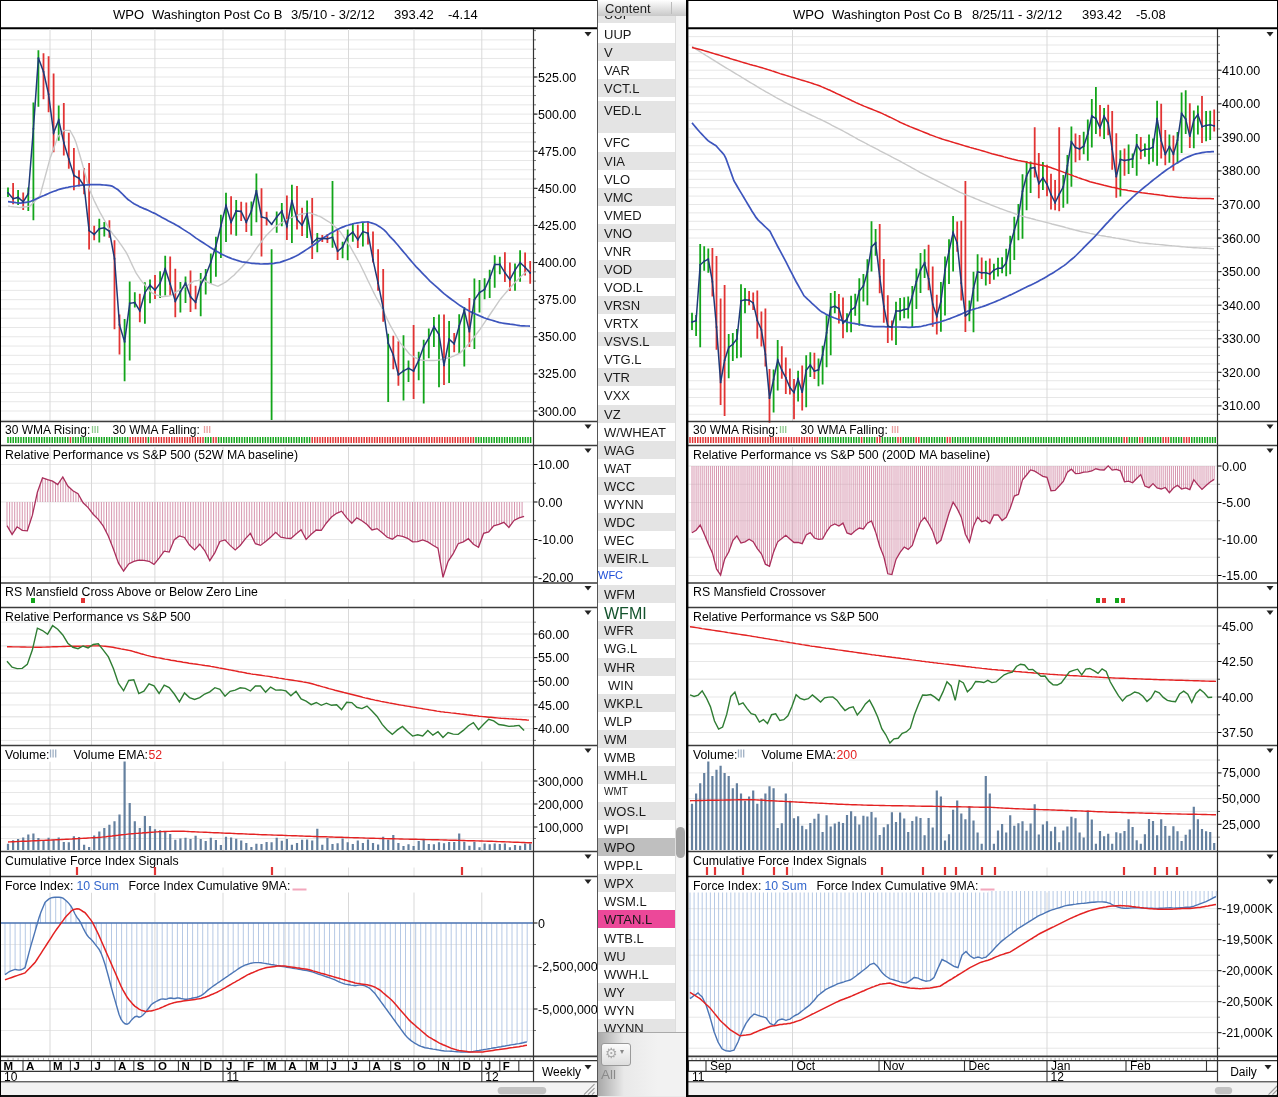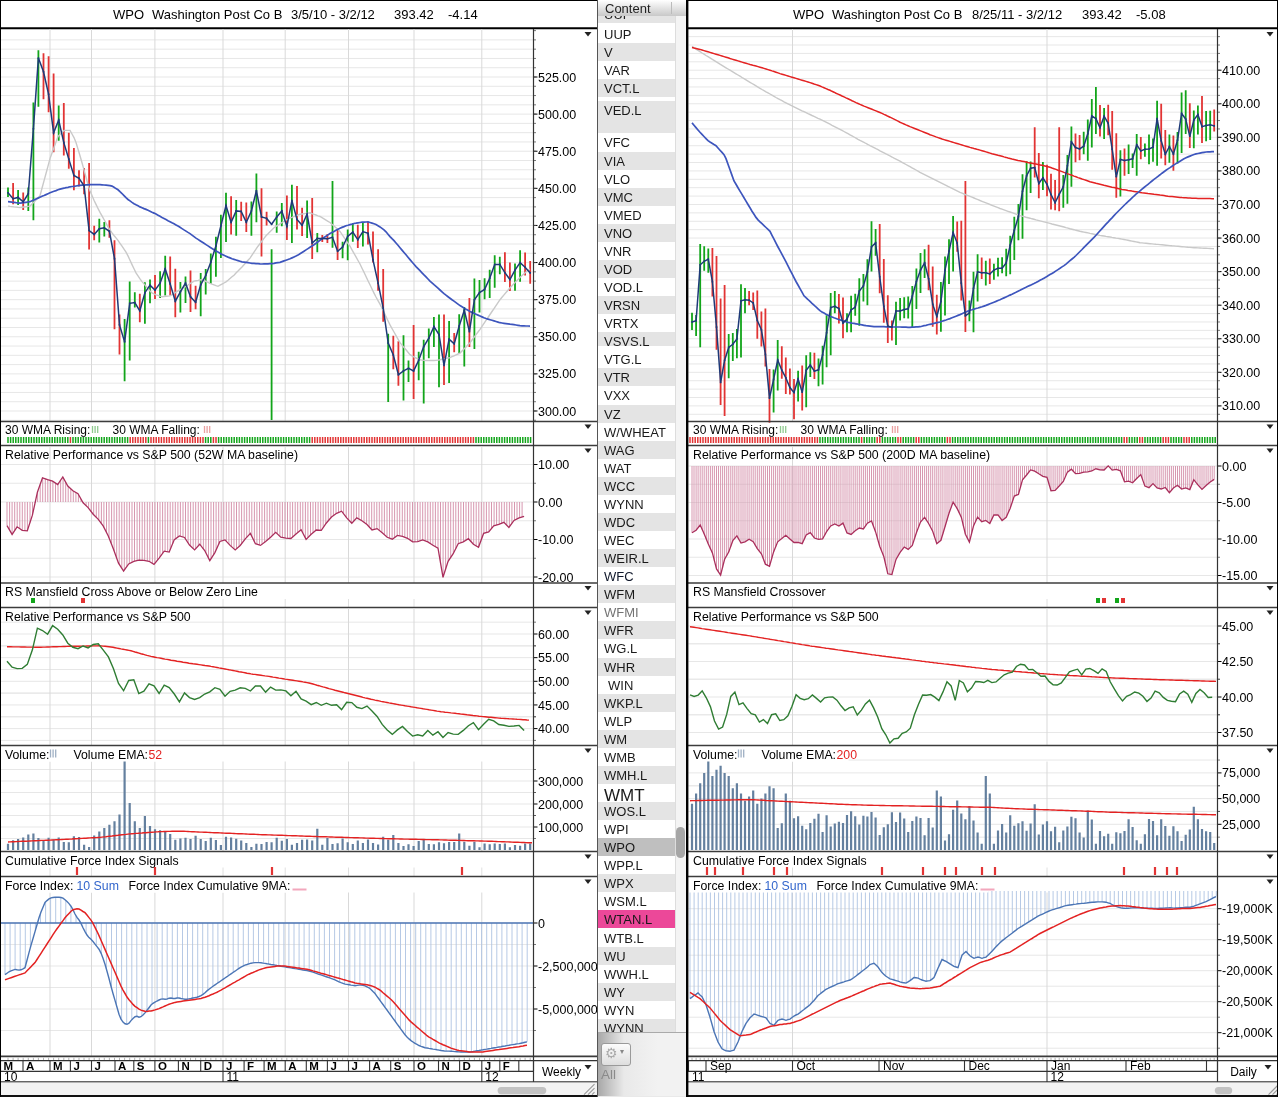--- a/index.html
+++ b/index.html
@@ -802,27 +802,27 @@
       <div class="abs" style="left:0;top:496.9px;width:77px;height:18.07px;background:#e4e4e4">
         <span style="position:absolute;left:6px;top:2px;font-size:13px;color:#1a1a1a">WDC</span>
       </div>
       <div class="abs" style="left:0;top:515.0px;width:77px;height:18.07px;background:#ffffff">
         <span style="position:absolute;left:6px;top:2px;font-size:13px;color:#1a1a1a">WEC</span>
       </div>
       <div class="abs" style="left:0;top:533.0px;width:77px;height:28px;background:#e4e4e4">
         <span style="position:absolute;left:6px;top:2px;font-size:13px;color:#1a1a1a">WEIR.L</span>
       </div>
       <div class="abs" style="left:0;top:551.1px;width:77px;height:18.07px;background:#ffffff">
-        <span style="position:absolute;left:6px;top:2px;font-size:13px;color:#0f172a">WFC</span>
+        <span style="position:absolute;left:0;top:2px;font-size:11px;color:#1d4ed8">WFC</span>
       </div>
       <div class="abs" style="left:0;top:569.2px;width:77px;height:18.07px;background:#e4e4e4">
         <span style="position:absolute;left:6px;top:2px;font-size:13px;color:#1a1a1a">WFM</span>
       </div>
       <div class="abs" style="left:0;top:587.2px;width:77px;height:18.07px;background:#ffffff">
-        <span style="position:absolute;left:6px;top:2px;font-size:13px;color:#737373">WFMI</span>
+        <span style="position:absolute;left:6px;top:2px;font-size:16px;color:#14532d">WFMI</span>
       </div>
       <div class="abs" style="left:0;top:605.3px;width:77px;height:18.07px;background:#e4e4e4">
         <span style="position:absolute;left:6px;top:2px;font-size:13px;color:#1a1a1a">WFR</span>
       </div>
       <div class="abs" style="left:0;top:623.4px;width:77px;height:18.07px;background:#ffffff">
         <span style="position:absolute;left:6px;top:2px;font-size:13px;color:#1a1a1a">WG.L</span>
       </div>
       <div class="abs" style="left:0;top:641.5px;width:77px;height:18.07px;background:#e4e4e4">
         <span style="position:absolute;left:6px;top:2px;font-size:13px;color:#1a1a1a">WHR</span>
       </div>
@@ -838,21 +838,21 @@
       <div class="abs" style="left:0;top:713.7px;width:77px;height:18.07px;background:#e4e4e4">
         <span style="position:absolute;left:6px;top:2px;font-size:13px;color:#1a1a1a">WM</span>
       </div>
       <div class="abs" style="left:0;top:731.8px;width:77px;height:18.07px;background:#ffffff">
         <span style="position:absolute;left:6px;top:2px;font-size:13px;color:#1a1a1a">WMB</span>
       </div>
       <div class="abs" style="left:0;top:749.9px;width:77px;height:18.07px;background:#e4e4e4">
         <span style="position:absolute;left:6px;top:2px;font-size:13px;color:#1a1a1a">WMH.L</span>
       </div>
       <div class="abs" style="left:0;top:767.9px;width:77px;height:18.07px;background:#ffffff">
-        <span style="position:absolute;left:6px;top:2px;font-size:17px;color:#1a1a1a">WMT</span>
+        <span style="position:absolute;left:6px;top:2px;font-size:10px;color:#1a1a1a">WMT</span>
       </div>
       <div class="abs" style="left:0;top:786.0px;width:77px;height:18.07px;background:#e4e4e4">
         <span style="position:absolute;left:6px;top:2px;font-size:13px;color:#1a1a1a">WOS.L</span>
       </div>
       <div class="abs" style="left:0;top:804.1px;width:77px;height:18.07px;background:#ffffff">
         <span style="position:absolute;left:6px;top:2px;font-size:13px;color:#1a1a1a">WPI</span>
       </div>
       <div class="abs" style="left:0;top:822.1px;width:77px;height:18.07px;background:#bfbfbf">
         <span style="position:absolute;left:6px;top:2px;font-size:13px;color:#1a1a1a">WPO</span>
       </div>

